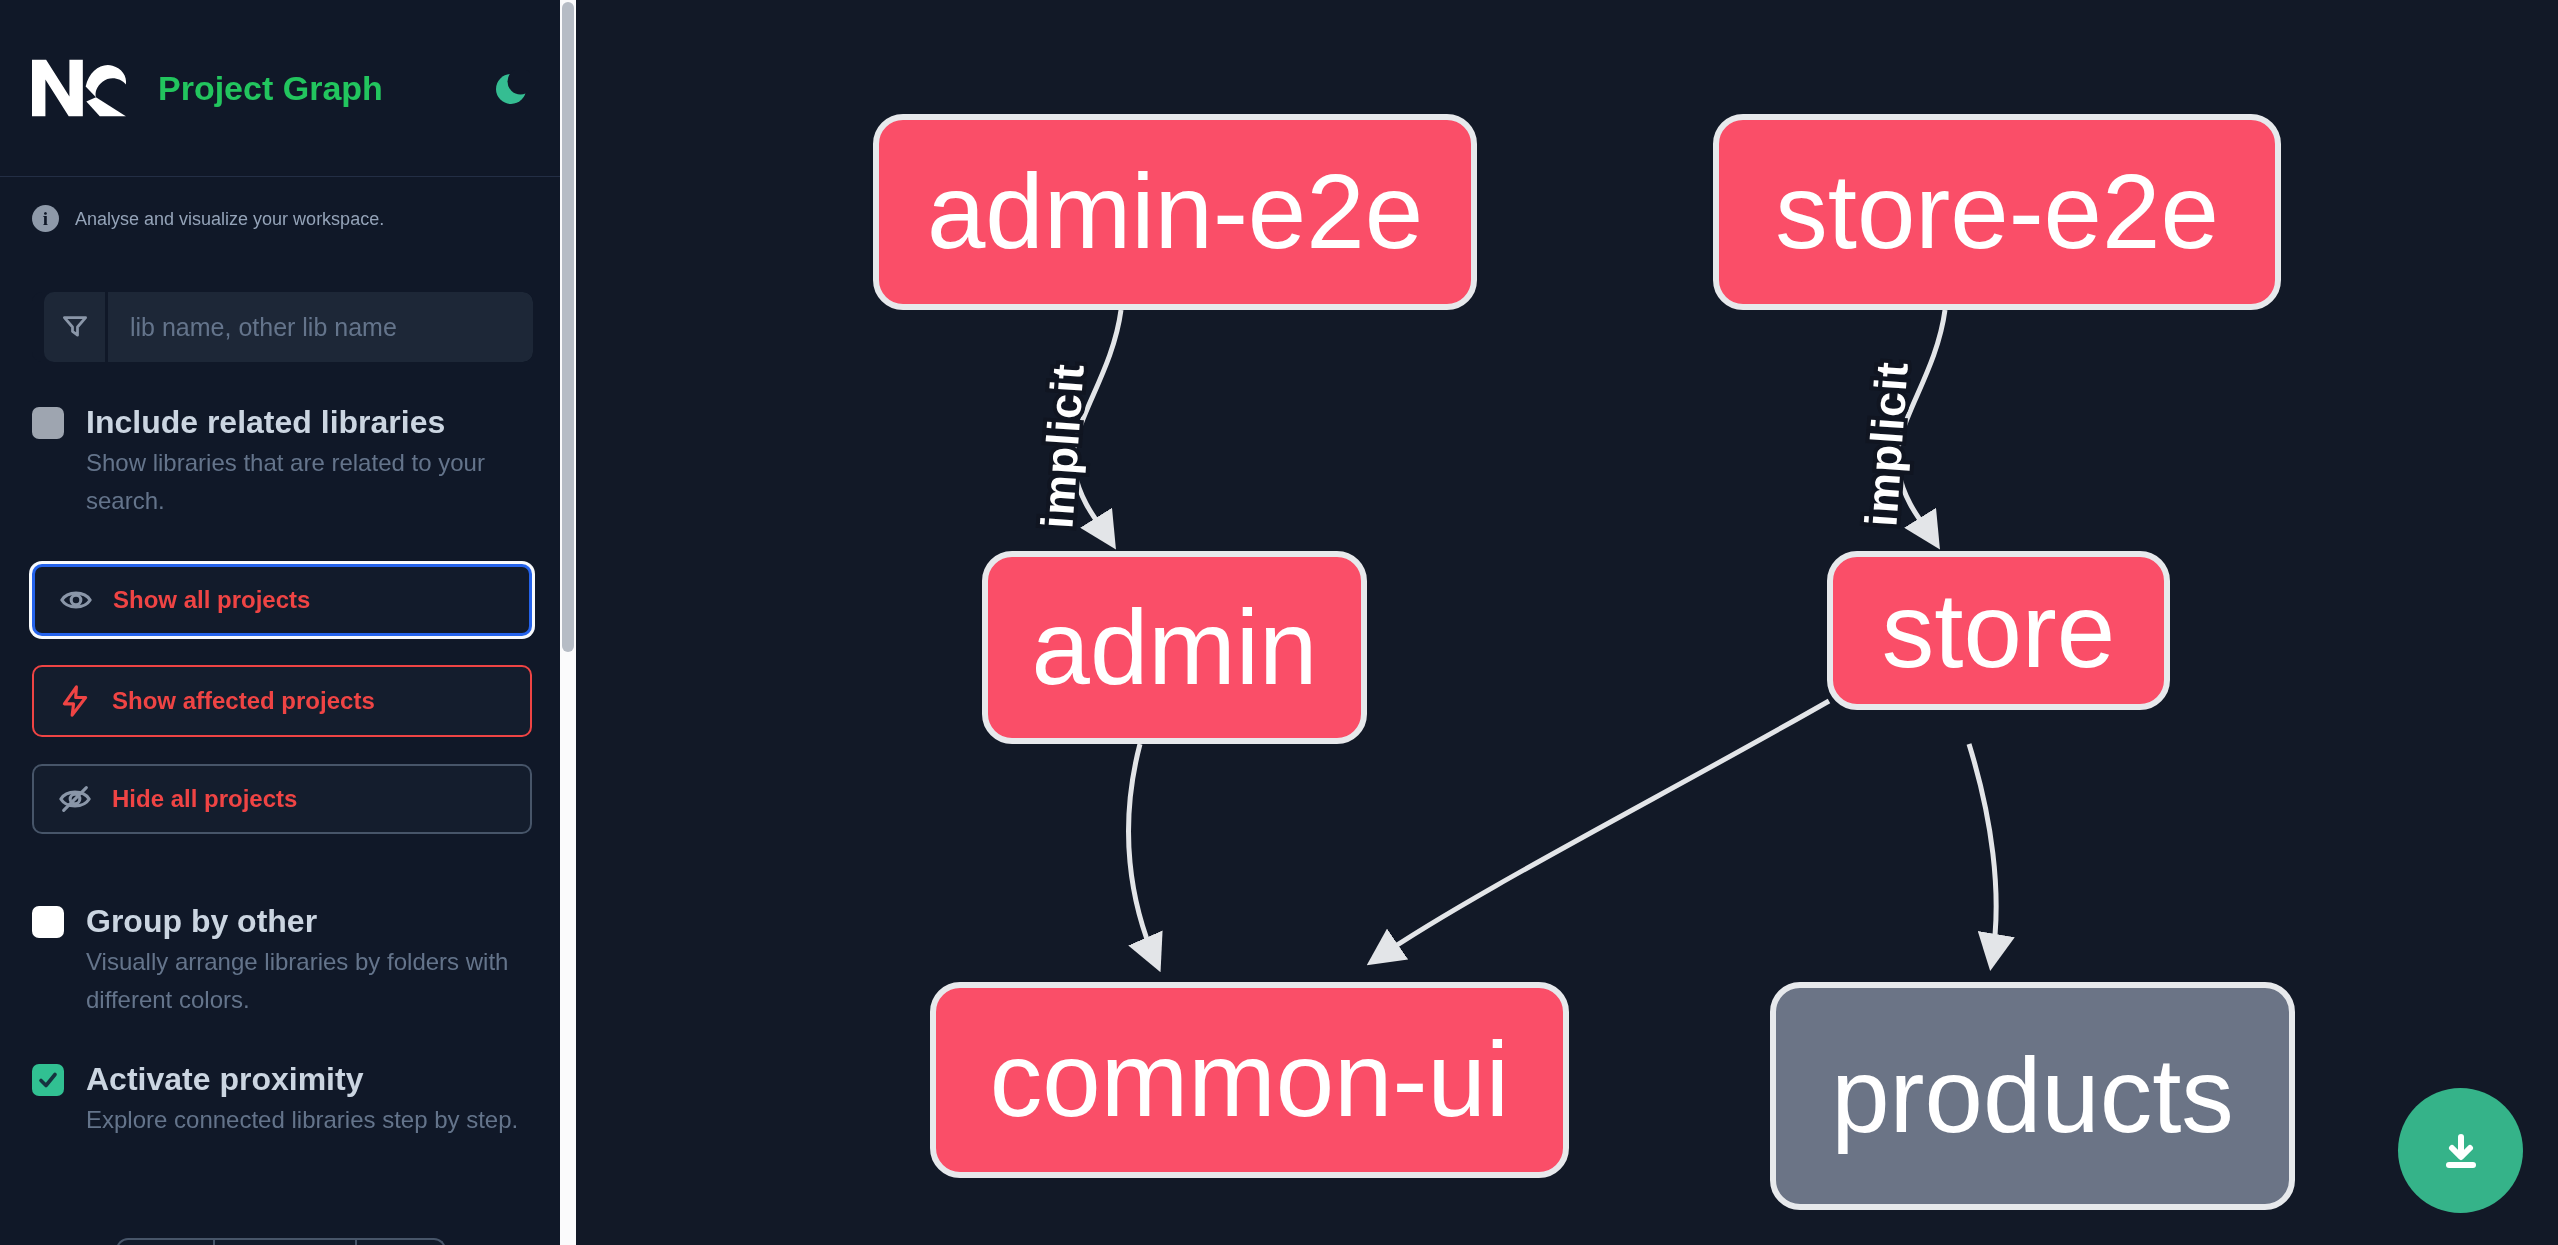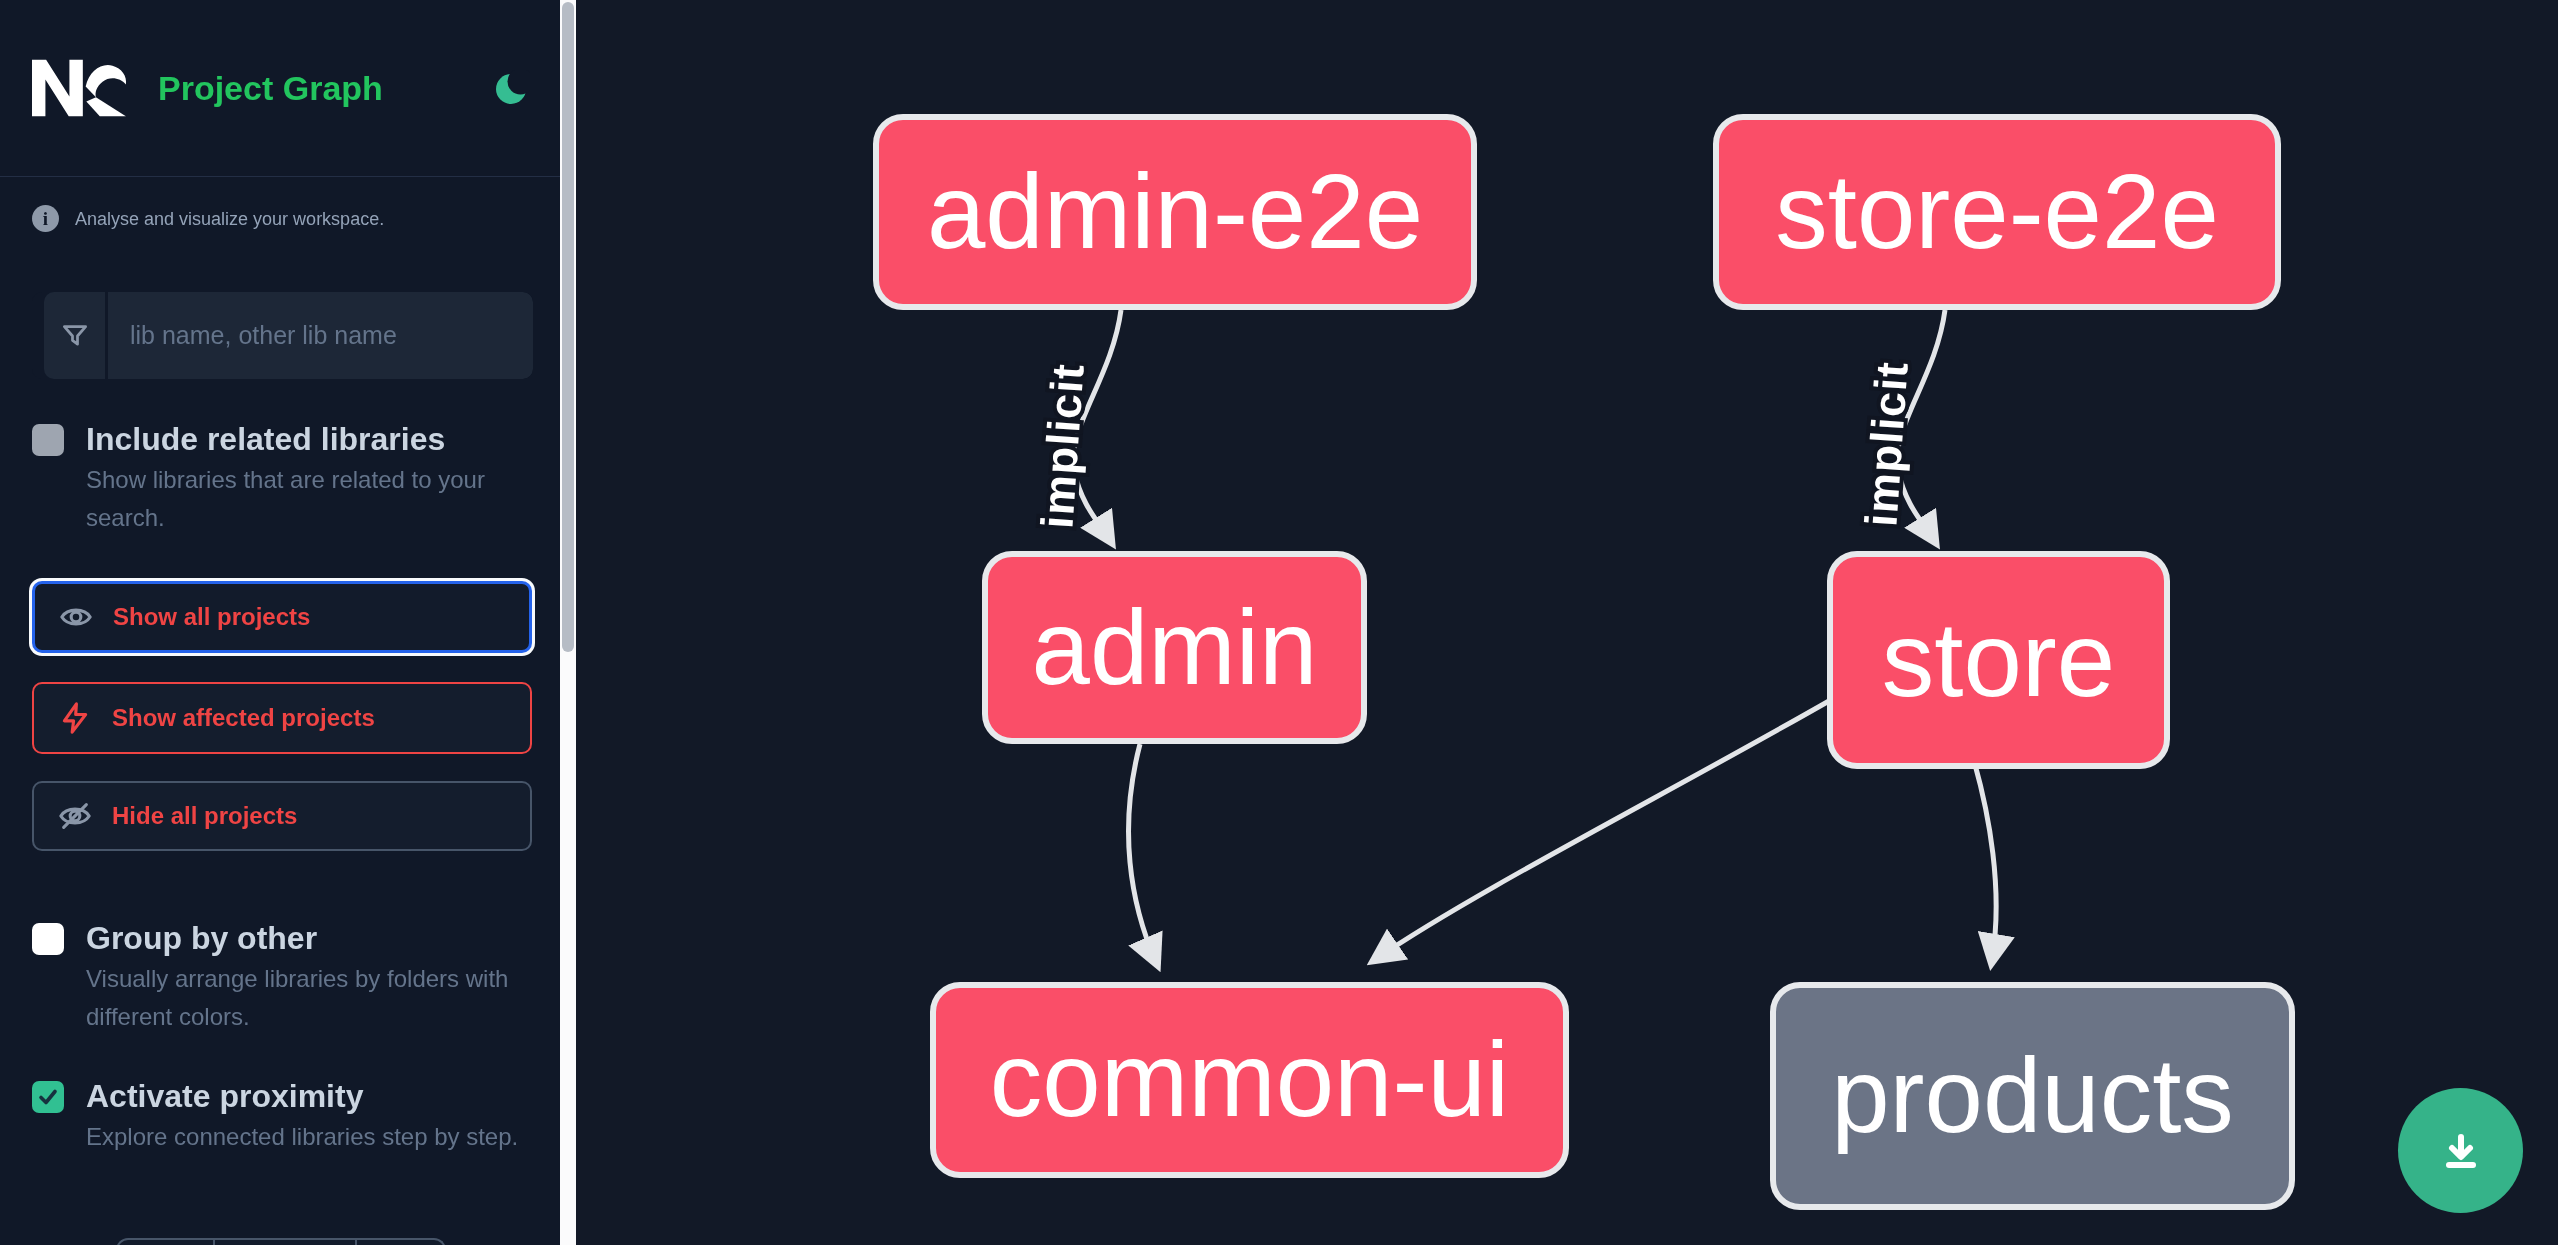--- a/index.html
+++ b/index.html
@@ -13,21 +13,21 @@
   .stage svg.edges { position:absolute; inset:0; width:2558px; height:1245px; }
 
   .node { position:absolute; display:flex; align-items:center; justify-content:center;
           border:6px solid #e7e9ec; border-radius:30px; color:#ffffff;
           font-size:105px; font-weight:400; letter-spacing:0; cursor:pointer; z-index:3; }
   .node.pink { background:#fa4e68; }
   .node.gray { background:#6b7486; }
   .n-admin-e2e { left:873px;  top:114px; width:604px; height:196px; }
   .n-store-e2e { left:1713px; top:114px; width:568px; height:196px; }
   .n-admin     { left:982px;  top:551px; width:385px; height:193px; }
-  .n-store     { left:1827px; top:551px; width:343px; height:218px; }
+  .n-store     { left:1827px; top:551px; width:343px; height:159px; }
   .n-common-ui { left:930px;  top:982px; width:639px; height:196px; }
   .n-products  { left:1770px; top:982px; width:525px; height:228px; }
 
   .edge-label { font-size:45px; font-weight:700; fill:#ffffff; stroke:#101521;
                 stroke-width:8px; paint-order:stroke; text-anchor:middle;
                 letter-spacing:1px; }
 
   .fab { position:absolute; left:2398px; top:1088px; width:125px; height:125px;
          border-radius:50%; background:#35b389; border:none; display:flex;
          align-items:center; justify-content:center; cursor:pointer; z-index:4; }
@@ -41,21 +41,21 @@
   .sb-title { font-size:34px; font-weight:700; color:#22c55e; margin-left:30px; }
   .moon-btn { margin-left:auto; background:none; border:none; cursor:pointer;
               width:40px; height:40px; display:flex; align-items:center; justify-content:center; }
 
   .info-row { margin:27px 28px 0 32px; display:flex; align-items:flex-start; gap:16px; }
   .info-icon { width:27px; height:27px; border-radius:50%; background:#8e99a9;
                color:#101828; font-size:19px; font-weight:700; font-family:"Liberation Serif",serif;
                display:flex; align-items:center; justify-content:center; flex:0 0 auto; margin-top:1px; }
   .info-text { font-size:18px; color:#94a3b8; line-height:30px; }
 
-  .search-box { margin:58px 27px 0 32px; height:87px; display:flex; border-radius:10px;
+  .search-box { margin:58px 27px 0 32px; height:70px; display:flex; border-radius:10px;
                 overflow:hidden; background:#101828;padding-left:12px; }
   .funnel-box { width:64px; background:#1d2737; display:flex; align-items:center;
                 justify-content:center; border-right:3px solid #101828; border-radius:10px 0 0 10px; }
   .search-input { flex:1; background:#1d2737; border:none; outline:none; color:#e2e8f0;
                   font-size:25px; padding:0 22px; border-radius:0 10px 10px 0;
                   font-family:"Liberation Sans", sans-serif; }
   .search-input::placeholder { color:#64748b; }
 
   .option { display:flex; gap:22px; padding:0 38px 0 32px; align-items:flex-start; }
   .opt-1 { margin-top:43px; }

